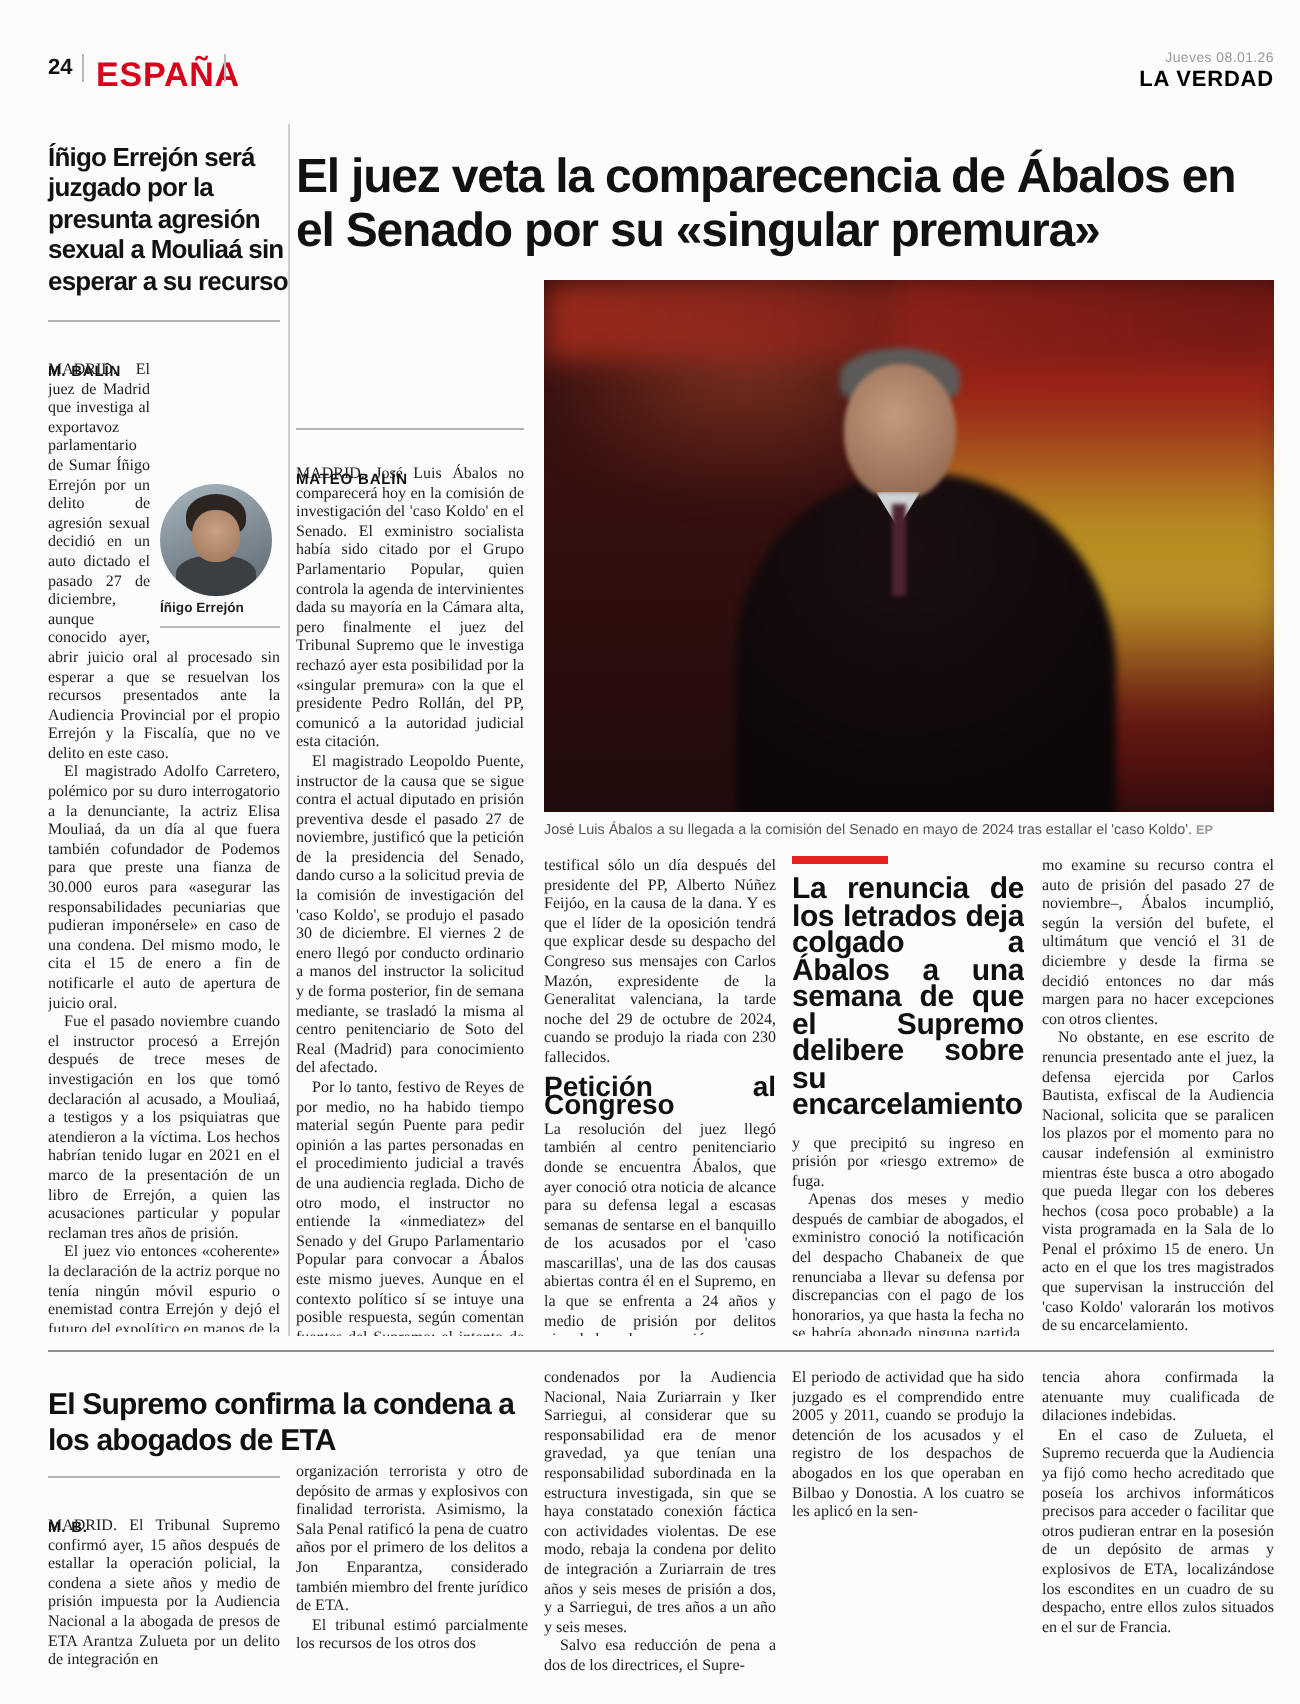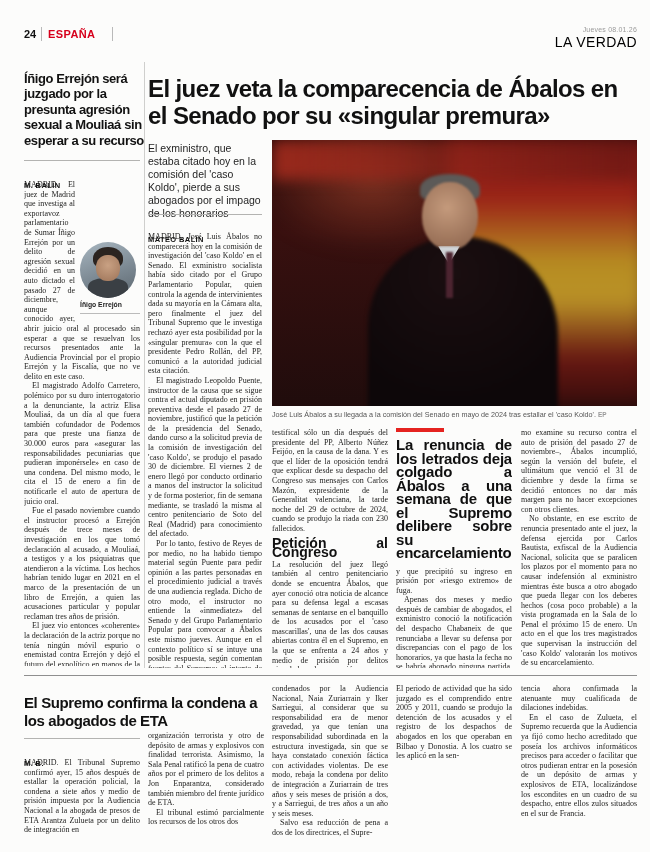--- a/index.html
+++ b/index.html
@@ -7,24 +7,24 @@
     position:relative;width:650px;height:852px;margin:0 auto;
     background:#fcfcfb;overflow:hidden;
     font-family:"Liberation Serif",serif;color:#1c1c1c;
   }
   
   .hdr-pagenum{position:absolute;left:24px;top:28px;font-family:"Liberation Sans",sans-serif;
     font-weight:bold;font-size:11px;color:#111;}
   .vbar{position:absolute;top:27px;width:1px;height:14px;background:#b9b9b9;}
   .vbar.b1{left:41px;} .vbar.b2{left:112px;}
   .hdr-section{position:absolute;left:48px;top:28px;font-family:"Liberation Sans",sans-serif;
-    font-weight:bold;font-size:11px;letter-spacing:.4px;color:#d6001c;}
+    font-weight:bold;font-size:17px;letter-spacing:.4px;color:#d6001c;}
   .hdr-edition{position:absolute;right:13px;top:26px;text-align:right;font-family:"Liberation Sans",sans-serif;}
   .hdr-date{font-size:7px;color:#9b9b9b;letter-spacing:.2px;}
-  .hdr-brand{font-size:14px;font-weight:normal;color:#000;letter-spacing:.4px;margin-top:1px;}
+  .hdr-brand{font-size:11px;font-weight:bold;color:#000;letter-spacing:.4px;margin-top:1px;}
   
   .vdivider{position:absolute;left:144px;top:62px;width:1px;height:606px;background:#cfcfcd;}
   .hrule-bottom{position:absolute;left:24px;top:675px;width:613px;height:1px;background:#8f8f8f;}
   
   .body-text{font-size:8px;line-height:9.6px;text-align:justify;color:#1d1d1c;overflow:hidden;}
   .body-text p{margin:0;}
   .body-text p + p{text-indent:8px;}
   .byline{font-family:"Liberation Sans",sans-serif;font-weight:bold;font-size:7.5px;
     letter-spacing:.4px;color:#111;border-top:1px solid #b3b3b1;padding-top:20px;}
   
@@ -122,21 +122,20 @@
       </div>
       <div class="err-cap">Íñigo Errejón</div>
     </div>
     <p>MADRID. El juez de Madrid que investiga al exportavoz parlamentario de Sumar Íñigo Errejón por un delito de agresión sexual decidió en un auto dictado el pasado 27 de diciembre, aunque conocido ayer, abrir juicio oral al procesado sin esperar a que se resuelvan los recursos presentados ante la Audiencia Provincial por el propio Errejón y la Fiscalía, que no ve delito en este caso.</p>
     <p>El magistrado Adolfo Carretero, polémico por su duro interrogatorio a la denunciante, la actriz Elisa Mouliaá, da un día al que fuera también cofundador de Podemos para que preste una fianza de 30.000 euros para «asegurar las responsabilidades pecuniarias que pudieran imponérsele» en caso de una condena. Del mismo modo, le cita el 15 de enero a fin de notificarle el auto de apertura de juicio oral.</p>
     <p>Fue el pasado noviembre cuando el instructor procesó a Errejón después de trece meses de investigación en los que tomó declaración al acusado, a Mouliaá, a testigos y a los psiquiatras que atendieron a la víctima. Los hechos habrían tenido lugar en 2021 en el marco de la presentación de un libro de Errejón, a quien las acusaciones particular y popular reclaman tres años de prisión.</p>
     <p>El juez vio entonces «coherente» la declaración de la actriz porque no tenía ningún móvil espurio o enemistad contra Errejón y dejó el futuro del expolítico en manos de la Audiencia Provincial, aunque con la decisión conocida ayer parece que ha cambiado de opinión.</p>
   </div>
 
   <h1 class="ma-title">El juez veta la comparecencia de Ábalos en el Senado por su «singular premura»</h1>
-  <div class="ma-standfirst">El exministro, que estaba citado hoy en la comisión del 'caso Koldo', pierde a sus abogados por el impago de los honorarios</div>
   <div class="ma-byline byline">MATEO BALÍN</div>
 
   <div class="ma-colA body-text">
     <p>MADRID. José Luis Ábalos no comparecerá hoy en la comisión de investigación del 'caso Koldo' en el Senado. El exministro socialista había sido citado por el Grupo Parlamentario Popular, quien controla la agenda de intervinientes dada su mayoría en la Cámara alta, pero finalmente el juez del Tribunal Supremo que le investiga rechazó ayer esta posibilidad por la «singular premura» con la que el presidente Pedro Rollán, del PP, comunicó a la autoridad judicial esta citación.</p>
     <p>El magistrado Leopoldo Puente, instructor de la causa que se sigue contra el actual diputado en prisión preventiva desde el pasado 27 de noviembre, justificó que la petición de la presidencia del Senado, dando curso a la solicitud previa de la comisión de investigación del 'caso Koldo', se produjo el pasado 30 de diciembre. El viernes 2 de enero llegó por conducto ordinario a manos del instructor la solicitud y de forma posterior, fin de semana mediante, se trasladó la misma al centro penitenciario de Soto del Real (Madrid) para conocimiento del afectado.</p>
     <p>Por lo tanto, festivo de Reyes de por medio, no ha habido tiempo material según Puente para pedir opinión a las partes personadas en el procedimiento judicial a través de una audiencia reglada. Dicho de otro modo, el instructor no entiende la «inmediatez» del Senado y del Grupo Parlamentario Popular para convocar a Ábalos este mismo jueves. Aunque en el contexto político sí se intuye una posible respuesta, según comentan fuentes del Supremo: el intento de los populares de desviar la atención sobre la</p>
   </div>
 
   <div class="photo">
     <div class="ph-glow"></div>

